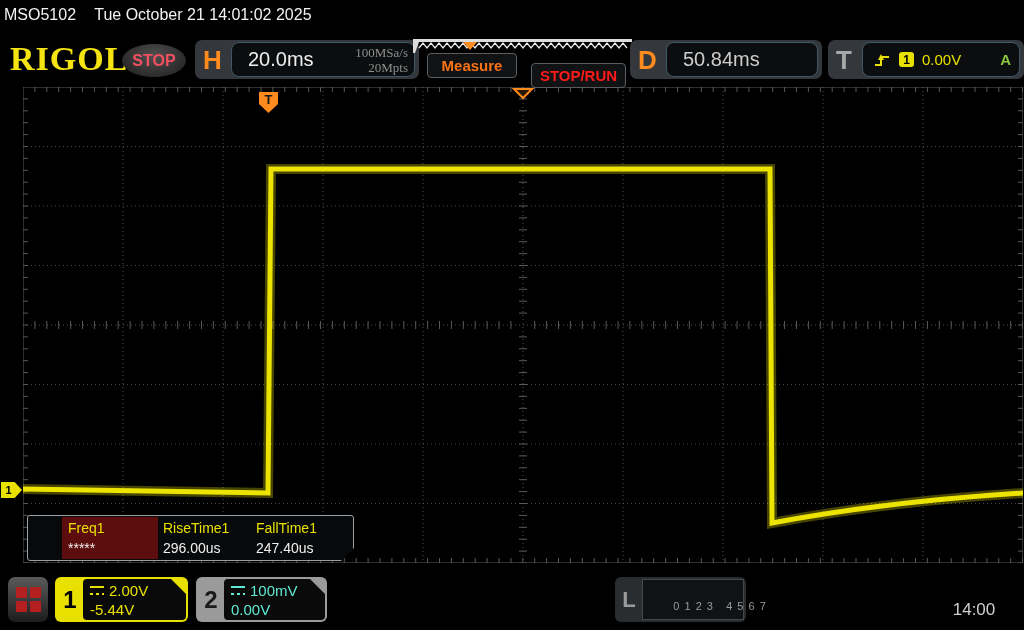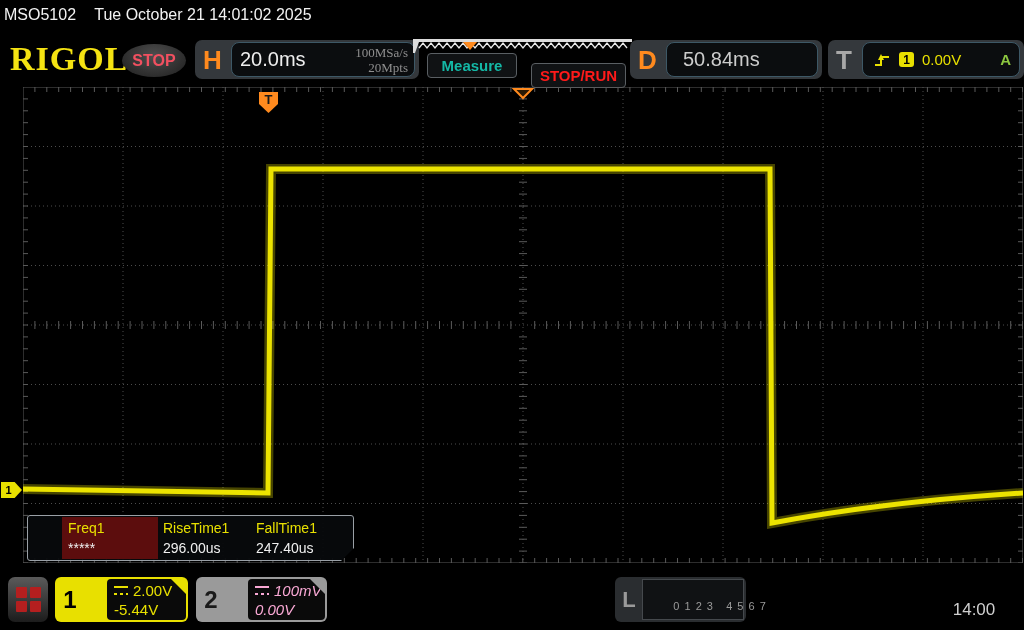--- a/index.html
+++ b/index.html
@@ -15,37 +15,37 @@
   .logo { position:absolute; left:10px; top:40px; color:#f5e312; font-family:"Liberation Serif", serif;
           font-weight:bold; font-size:34px; letter-spacing:1px;text-align:center; }
   .stop-badge { position:absolute; left:122px; top:44px; width:64px; height:33px; border-radius:50%;
           background:radial-gradient(ellipse at 50% 35%, #4e4e4e, #1d1d1d); display:flex;
           align-items:center; justify-content:center; color:#f25060; font-weight:bold; font-size:16px; }
   .hpanel { position:absolute; background:#34383c; border-radius:7px; }
   .hpanel .tag { position:absolute; left:8px; top:5px; font-size:26px; font-weight:bold; color:#ff8a1e; }
   .hpanel .inner { position:absolute; left:36px; top:2px; right:4px; bottom:2px; background:#0b0d0f;
           border:1px solid #3d5866; border-radius:8px; display:flex; align-items:center; }
   #h-panel { left:195px; top:40px; width:224px; height:39px; }
-  #h-panel .tb { color:#eee; font-size:20px; margin-left:8px; }
+  #h-panel .tb { color:#eee; font-size:20px; margin-left:16px; }
   #h-panel .acq { margin-left:auto; margin-right:6px; text-align:right; color:#8f8f8f; font-size:13px; line-height:15px;font-family:Liberation Serif, serif; }
   #d-panel { left:630px; top:40px; width:192px; height:39px; }
   #d-panel .dv { color:#ccc; font-size:20px; margin-left:16px; }
   #t-panel { left:828px; top:40px; width:196px; height:39px; }
   #t-panel .tag { color:#a8a8a8; }
   #t-panel .inner { left:34px; display:flex; gap:8px; padding-left:10px; }
   .ch-badge { width:15px; height:15px; background:#e8e000; border-radius:3px; color:#000;
           font-size:12px; font-weight:bold; display:flex; align-items:center; justify-content:center; }
   .trig-level { color:#e8e000; font-size:15px; }
   .trig-mode { margin-left:auto; margin-right:8px; color:#8cc63f; font-size:15px; font-weight:bold; }
 
   .membar { position:absolute; left:413px; top:39px; width:219px; height:14px; }
   .hdr-btn { position:absolute; height:25px; background:#101214; border:1px solid #5a5f63;
           border-radius:4px; display:flex; align-items:center; justify-content:center;
           font-size:15px; font-weight:bold; }
-  #measure-btn { left:427px; top:53px; width:90px; color:#14b8a6; }
+  #measure-btn { left:427px; top:53px; width:90px; color:#f97316; }
   #stoprun-btn { left:531px; top:53px; width:95px; color:#ff1a1a;margin-top:10px; }
 
   
   #gridbox { position:absolute; left:23px; top:87px; width:1000px; height:476px; }
 
   
   .gnd-marker { position:absolute; left:1px; top:482px; width:21px; height:16px; background:#e8e000;
           clip-path:polygon(0 0,65% 0,100% 50%,65% 100%,0 100%); color:#000; font-size:11px;
           font-weight:bold; display:flex; align-items:center; justify-content:center; padding-right:6px; }
 
@@ -63,29 +63,29 @@
   .grid-btn { position:absolute; left:8px; top:577px; width:40px; height:45px; border-radius:7px;
           background:linear-gradient(#5a5a5a,#1c1c1c); display:flex; align-items:center; justify-content:center; }
   .grid-btn .sq { display:grid; grid-template-columns:11px 11px; grid-gap:3px; }
   .grid-btn .sq i { width:11px; height:11px; background:#b41f1f; border-radius:1px; }
 
   .chblock { position:absolute; top:577px; height:45px; border-radius:6px; }
   .chblock .tab { position:absolute; left:0; top:0; bottom:0; width:30px; font-size:24px; font-weight:bold;
           display:flex; align-items:center; justify-content:center; }
   .chblock .panel { position:absolute; left:28px; top:2px; right:2px; bottom:2px; background:#0a0a0a;
           border-radius:4px; clip-path:polygon(0 0,calc(100% - 15px) 0,100% 15px,100% 100%,0 100%);
-          padding:3px 0 0 7px;margin-left:24px; }
+          padding:3px 0 0 7px; }
   .chblock .row1 { display:flex; align-items:center; gap:5px; font-size:15px; }
   .chblock .row2 { font-size:15px; margin-top:2px; }
   #ch1 { left:55px; width:133px; background:#e8e000; }
   #ch1 .tab { color:#000; }
   #ch1 .panel { color:#e8e000; }
   #ch2 { left:196px; width:131px; background:#9a9a9a; }
   #ch2 .tab { color:#1a1a1a; }
-  #ch2 .panel { color:#f9a8d4;font-style:italic; }
+  #ch2 .panel { color:#5eead4; }
   .dc-icon { position:relative; width:14px; height:9px; border-top:2px solid; display:inline-block; }
   .dc-icon::after { content:""; position:absolute; bottom:0; left:0; right:0; height:2px;
           background:repeating-linear-gradient(90deg, currentColor 0 3px, transparent 3px 6px); }
 
   .logicblock { position:absolute; left:615px; top:577px; width:131px; height:45px;
           background:#2a2d30; border-radius:6px; }
   .logicblock .tab { position:absolute; left:0; top:0; bottom:0; width:28px; color:#9a9a9a;
           font-size:22px; font-weight:bold; display:flex; align-items:center; justify-content:center; }
   .logicblock .panel { position:absolute; left:27px; top:2px; right:2px; bottom:2px; background:#101214;
           border:1px solid #45494d; border-radius:0; color:#9a9a9a; font-size:11px;

